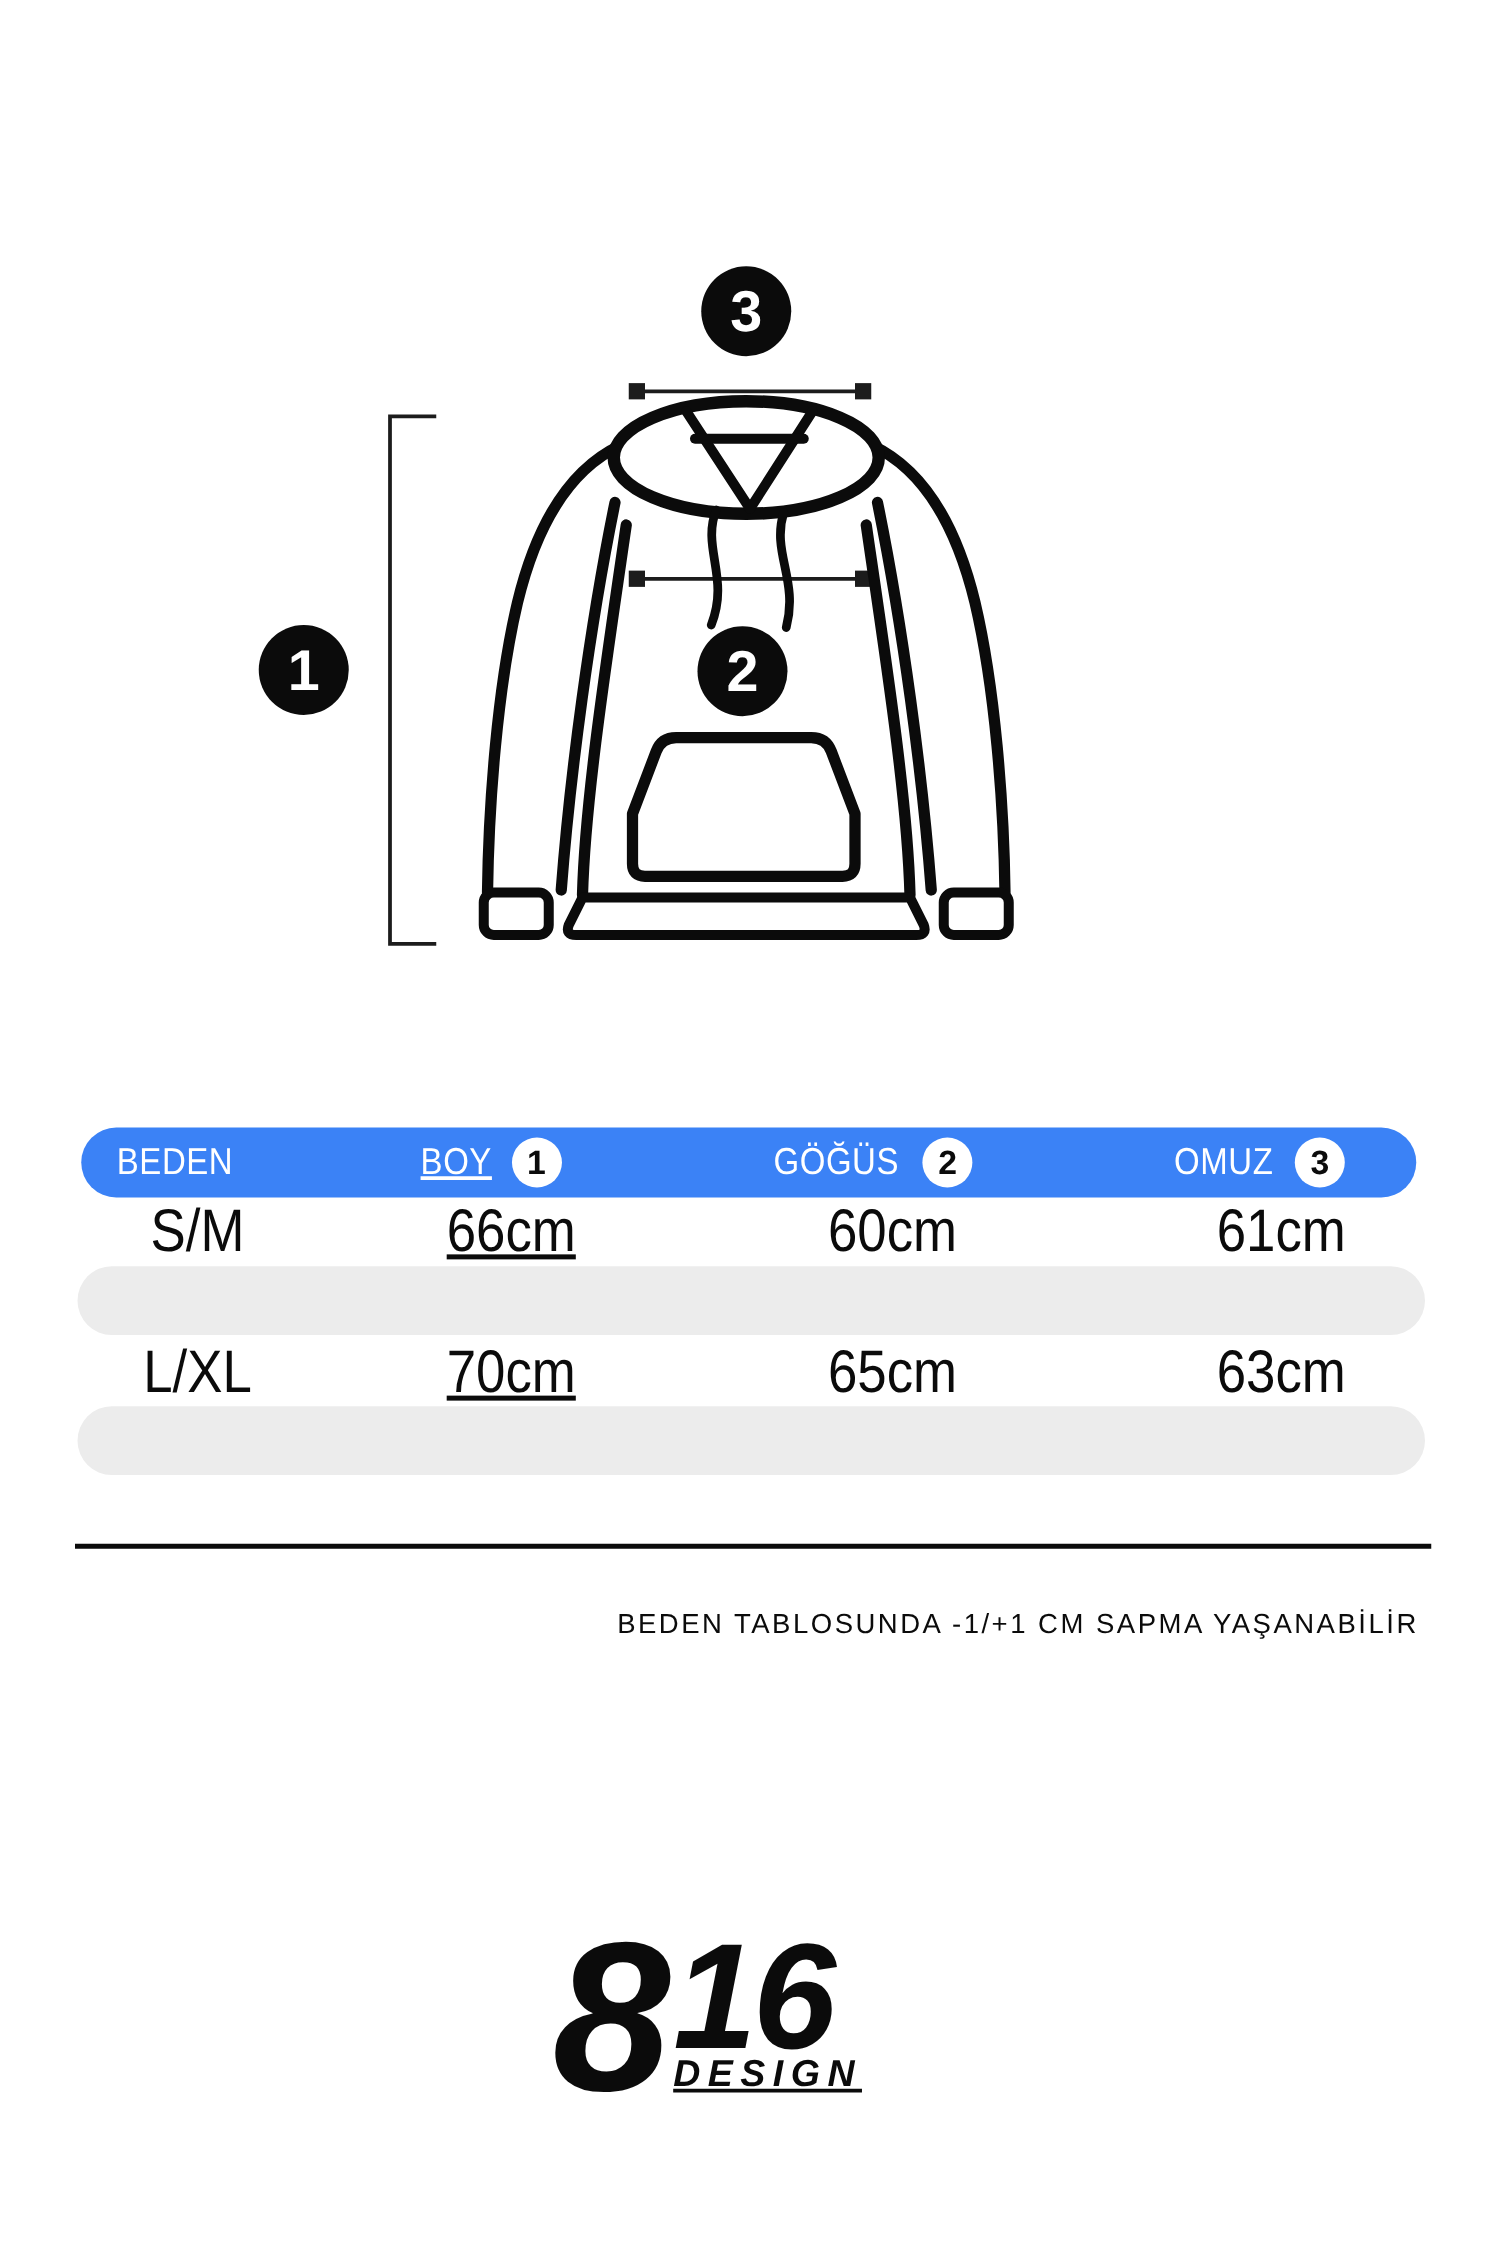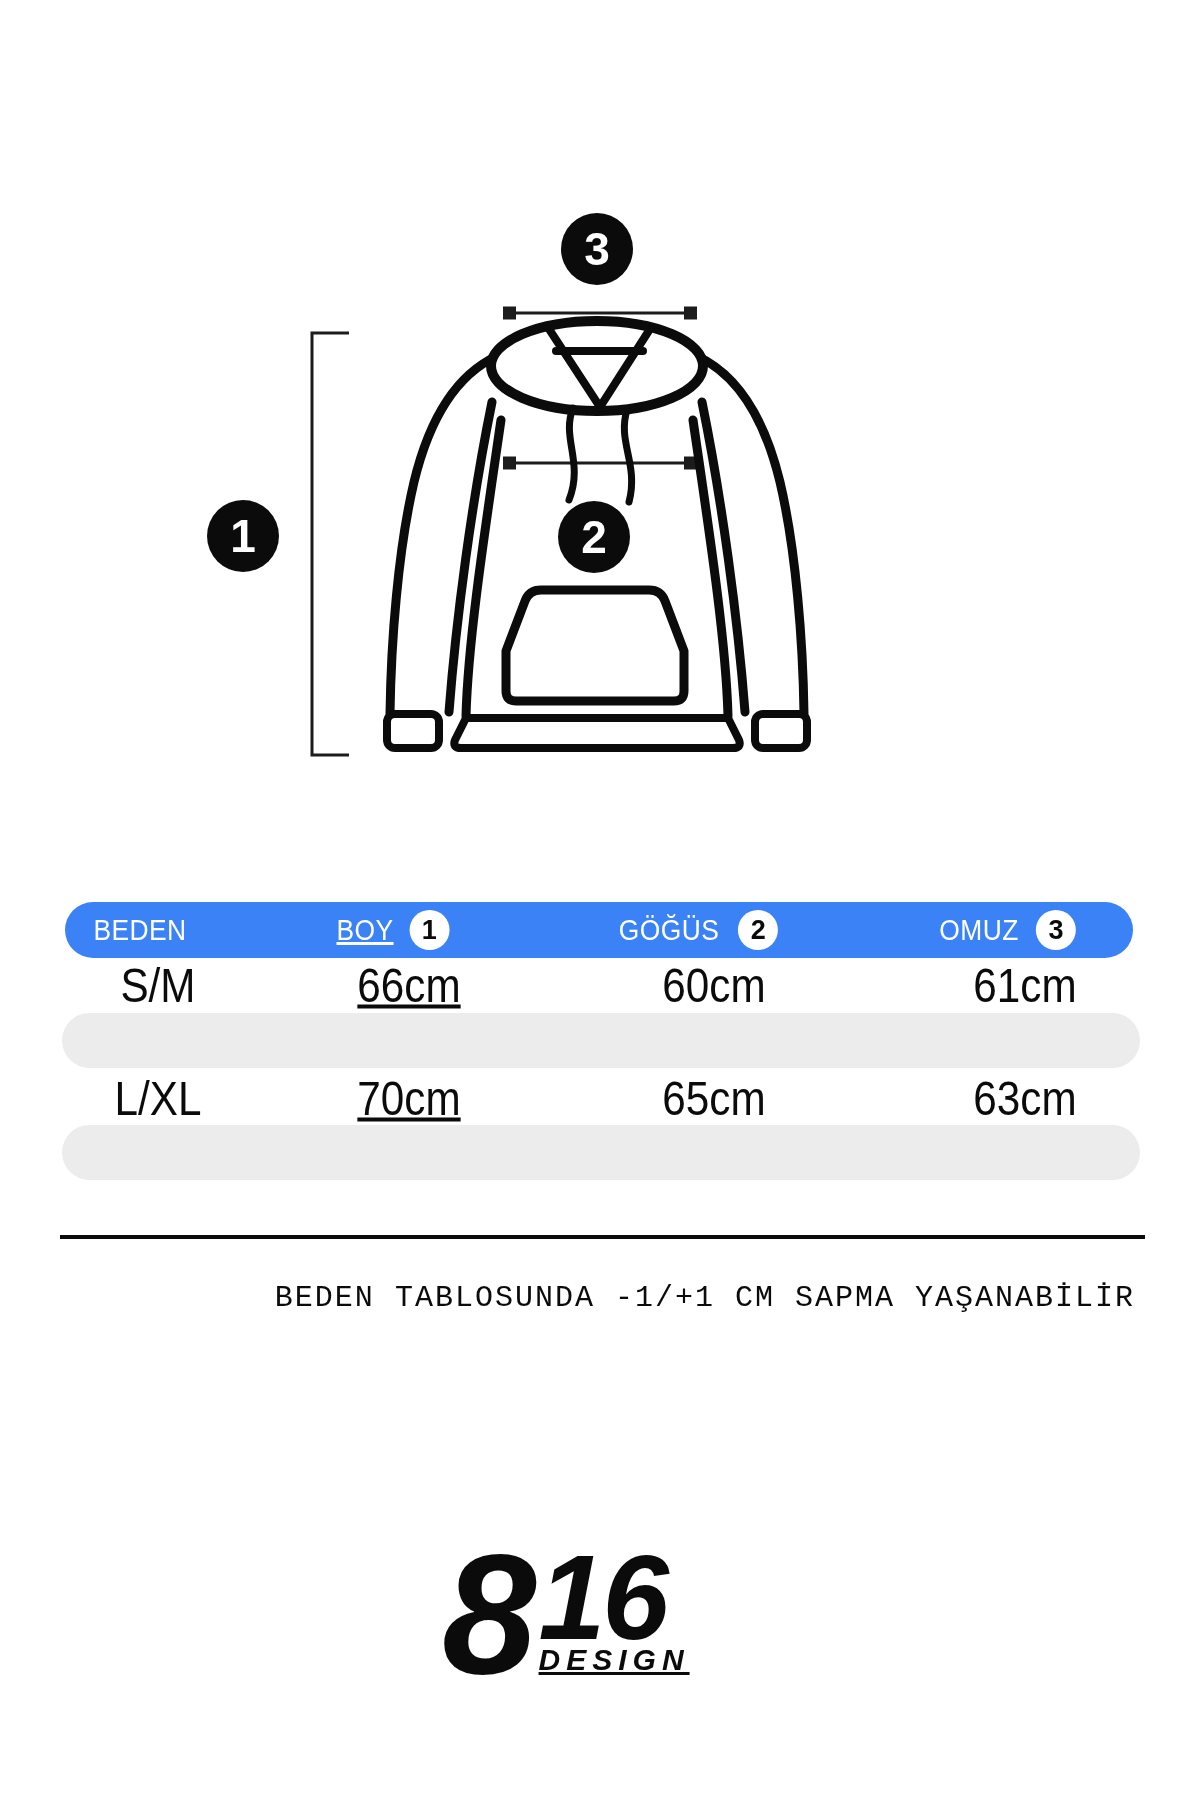--- a/index.html
+++ b/index.html
@@ -39,21 +39,21 @@
 
   .stripe{
     position:absolute;left:62px;width:1078px;height:55px;background:#ececec;border-radius:27.5px;
   }
   .stripe1{top:1013px;} .stripe2{top:1125px;}
 
   .divider{position:absolute;left:60px;top:1235px;width:1085px;height:4px;background:#0b0b0b;}
 
   .footer-note{
     position:absolute;right:65px;top:1283px;text-align:left;
-    font-size:30px;line-height:31px;letter-spacing:2px;white-space:nowrap;font-family:Liberation Mono, monospace;
+    font-size:22px;line-height:31px;letter-spacing:2px;white-space:nowrap;
   }
   .footer-note .strong{font-weight:bold;}
 
   .logo{
     position:absolute;left:442px;top:1552px;display:flex;align-items:flex-start;
     font-style:italic;font-weight:bold;color:#0b0b0b;
   }
   .logo-8{font-size:170px;line-height:125px;display:block;}
   .logo-right{margin-left:2px;display:flex;flex-direction:column;}
   .logo-16{font-size:120px;line-height:90px;display:block;letter-spacing:-3px;}

